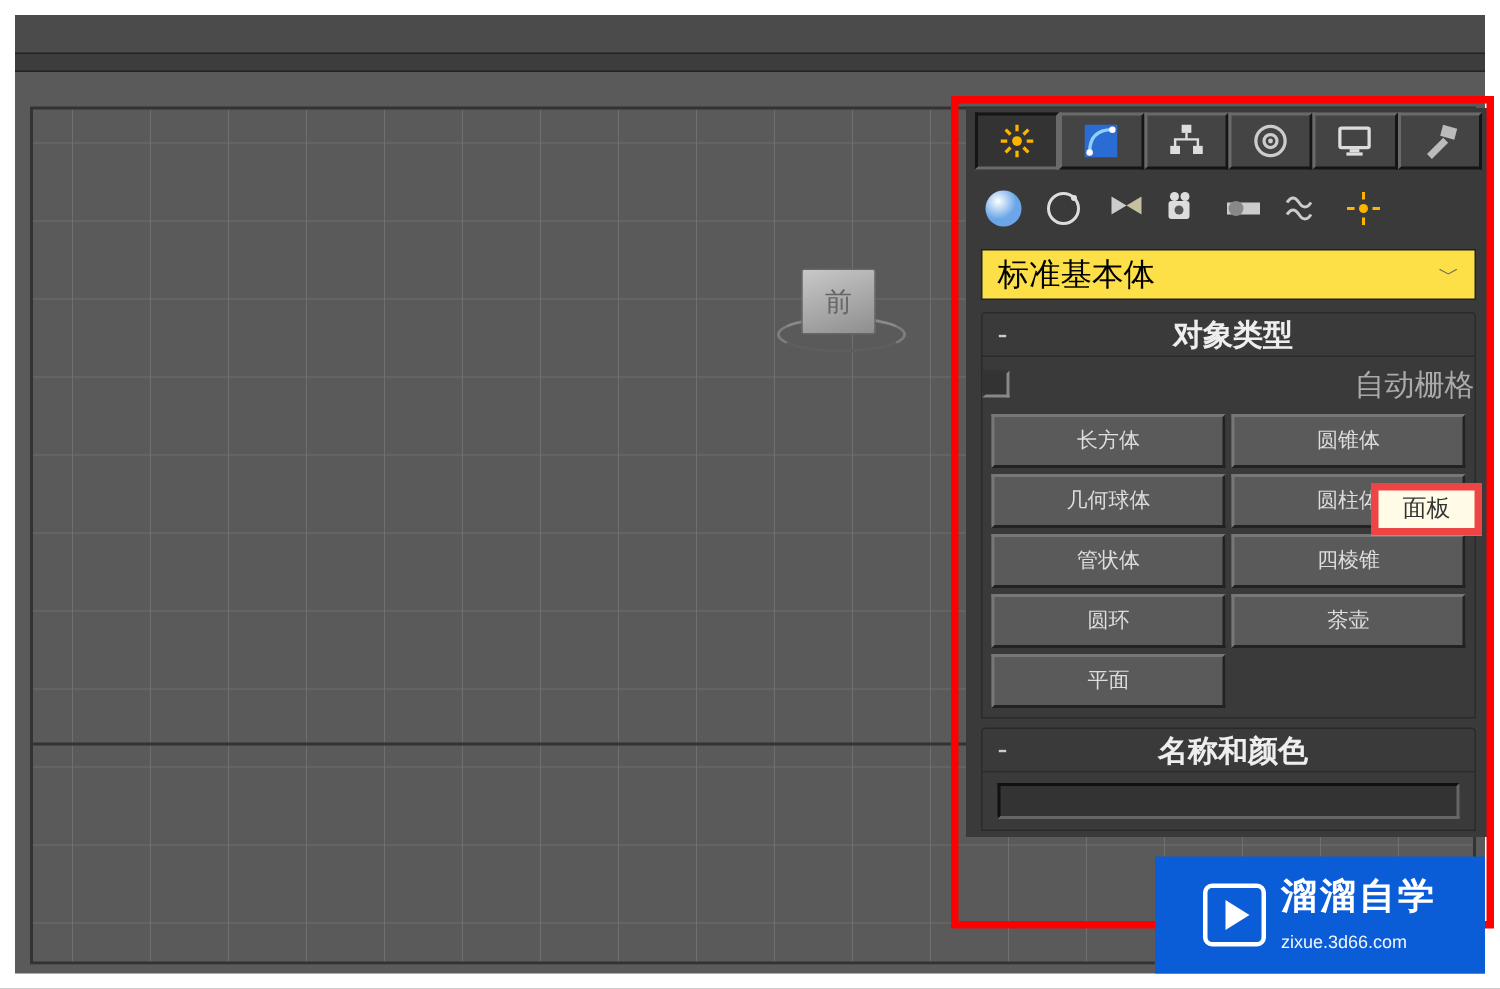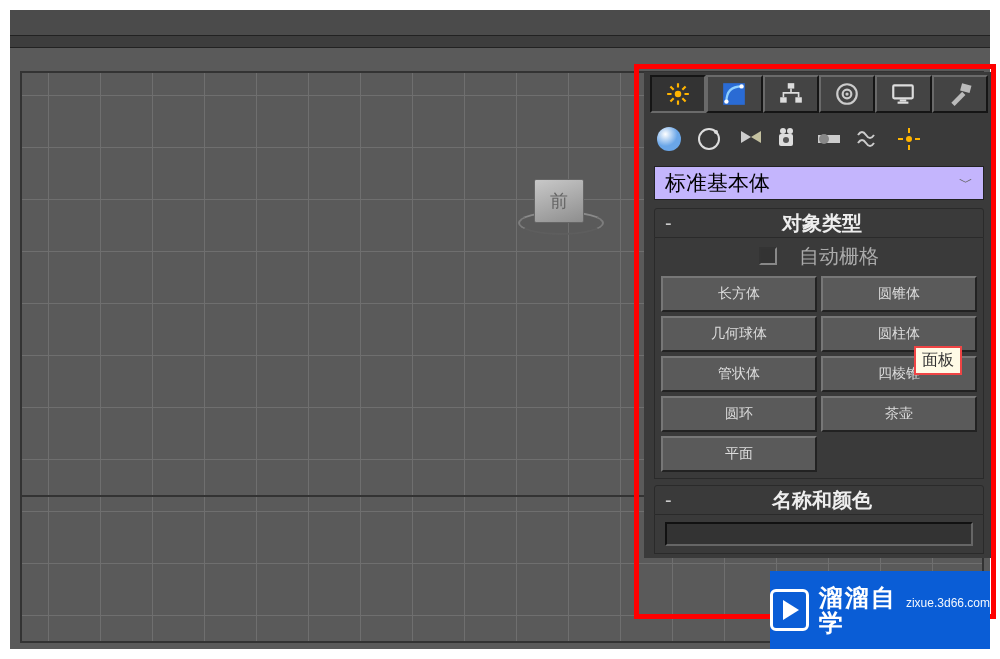--- a/index.html
+++ b/index.html
@@ -27,49 +27,49 @@
   .highlight-box{position:absolute;left:624px;top:54px;width:362px;height:555px;border:5px solid #ff0000;pointer-events:none;z-index:50;}
 
   .panel{position:absolute;left:634px;top:62px;width:350px;background:#3a3a3a;}
   .tab-row{display:flex;height:42px;background:#3a3a3a;padding:3px 6px 0 6px;gap:0;}
   .tab{flex:1;height:38px;border:2px outset #6a6a6a;background:#444;display:flex;align-items:center;justify-content:center;cursor:pointer;}
   .tab.active{background:#333;border-style:inset;}
   
   .sub-row{display:flex;gap:6px;padding:8px 8px 6px 8px;background:#3a3a3a;height:48px;align-items:center;}
   .sub-icon{width:34px;height:34px;display:flex;align-items:center;justify-content:center;cursor:pointer;}
 
-  .dropdown{margin:4px 10px 8px 10px;height:34px;background:#c4b5fd;border:1px solid #222;display:flex;align-items:center;
+  .dropdown{margin:4px 10px 8px 10px;height:34px;background:#fde047;border:1px solid #222;display:flex;align-items:center;
     padding:0 10px;font-size:21px;color:#000;justify-content:space-between;cursor:pointer;}
   .dropdown-arrow{color:#666;font-size:14px;}
 
   .rollout{margin:6px 10px 4px 10px;}
   .rollout-header{display:flex;align-items:center;height:30px;color:#eee;font-size:20px;padding-left:10px;border:1px solid #2a2a2a;border-radius:3px 3px 0 0;background:#3a3a3a;}
   .rollout-minus{width:20px;color:#ccc;font-size:20px;}
   .rollout-title{flex:1;text-align:center;padding-right:24px;font-weight:bold;}
   .rollout-body{border:1px solid #2a2a2a;border-top:none;background:#3a3a3a;}
 
-  .autogrid{display:flex;align-items:center;justify-content:center;height:36px;color:#aaa;font-size:20px;gap:22px;}
+  .autogrid{display:flex;align-items:center;justify-content:space-between;height:36px;color:#aaa;font-size:20px;gap:22px;}
   .checkbox{width:18px;height:18px;border:2px inset #888;background:#333;}
 
   .obj-grid{display:grid;grid-template-columns:1fr 1fr;gap:4px;padding:2px 6px 6px 6px;}
   .obj-btn{height:36px;background:#5a5a5a;border:2px outset #777;display:flex;align-items:center;justify-content:center;
     color:#ddd;font-size:14px;cursor:pointer;}
 
   .color-row{height:38px;display:flex;align-items:center;padding:0 10px;gap:10px;}
   .color-swatch{flex:1;height:24px;background:#333;border:2px inset #666;}
 
-  .tooltip{position:absolute;left:904px;top:336px;background:#fffbe6;border:2px solid #ef4444;color:#333;
-    font-size:16px;padding:2px 6px;z-index:30;}
+  .tooltip{position:absolute;left:904px;top:312px;background:#fffbe6;border:5px solid #ef4444;color:#333;
+    font-size:16px;padding:2px 16px;z-index:30;}
 
   
   .wm{position:absolute;right:0;bottom:0;width:220px;height:78px;background:#0a5dd6;display:flex;align-items:center;
     justify-content:center;z-index:100;gap:10px;}
   .wm-icon{width:42px;height:42px;border:3px solid #fff;border-radius:6px;display:flex;align-items:center;justify-content:center;}
   .wm-play{width:0;height:0;border-left:16px solid #fff;border-top:10px solid transparent;border-bottom:10px solid transparent;margin-left:3px;}
-  .wm-side{display:flex;flex-direction:row;line-height:1.05;color:#fff;}
+  .wm-side{display:flex;flex-direction:column;line-height:1.05;color:#fff;}
   .wm-title{font-size:24px;font-weight:700;letter-spacing:2px;}
   .wm-url{font-size:12px;opacity:.95;margin-top:12px;}
 
   svg{display:block;}
 </style>
 </head>
 <body>
 
 <div class="frame">
 

